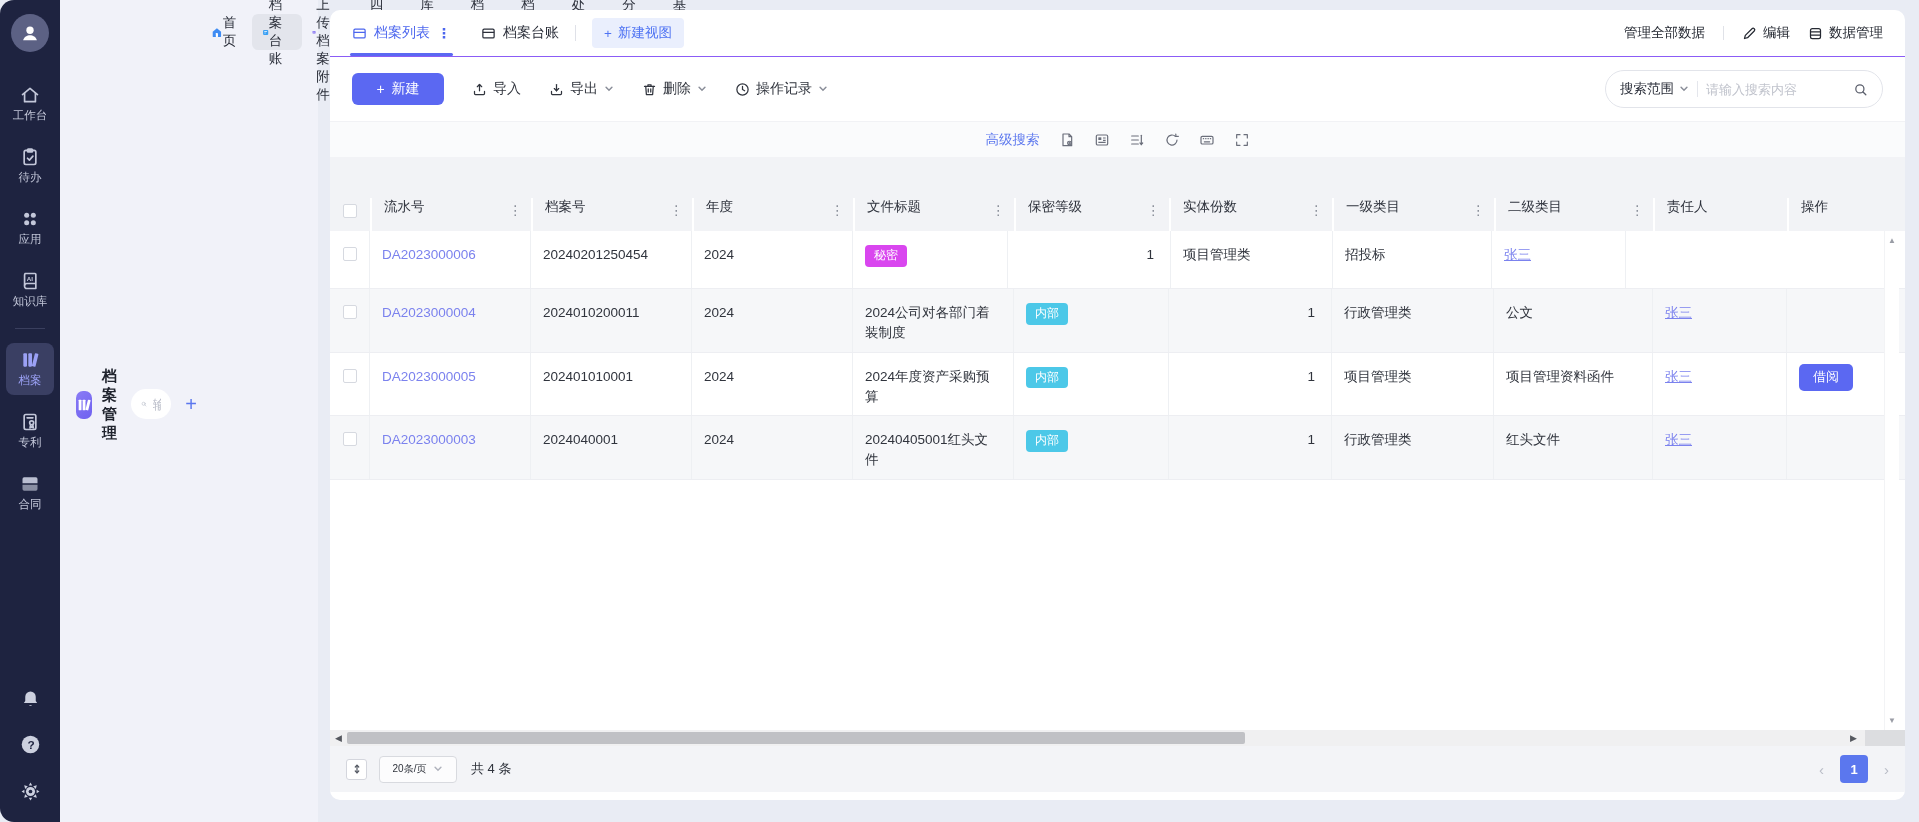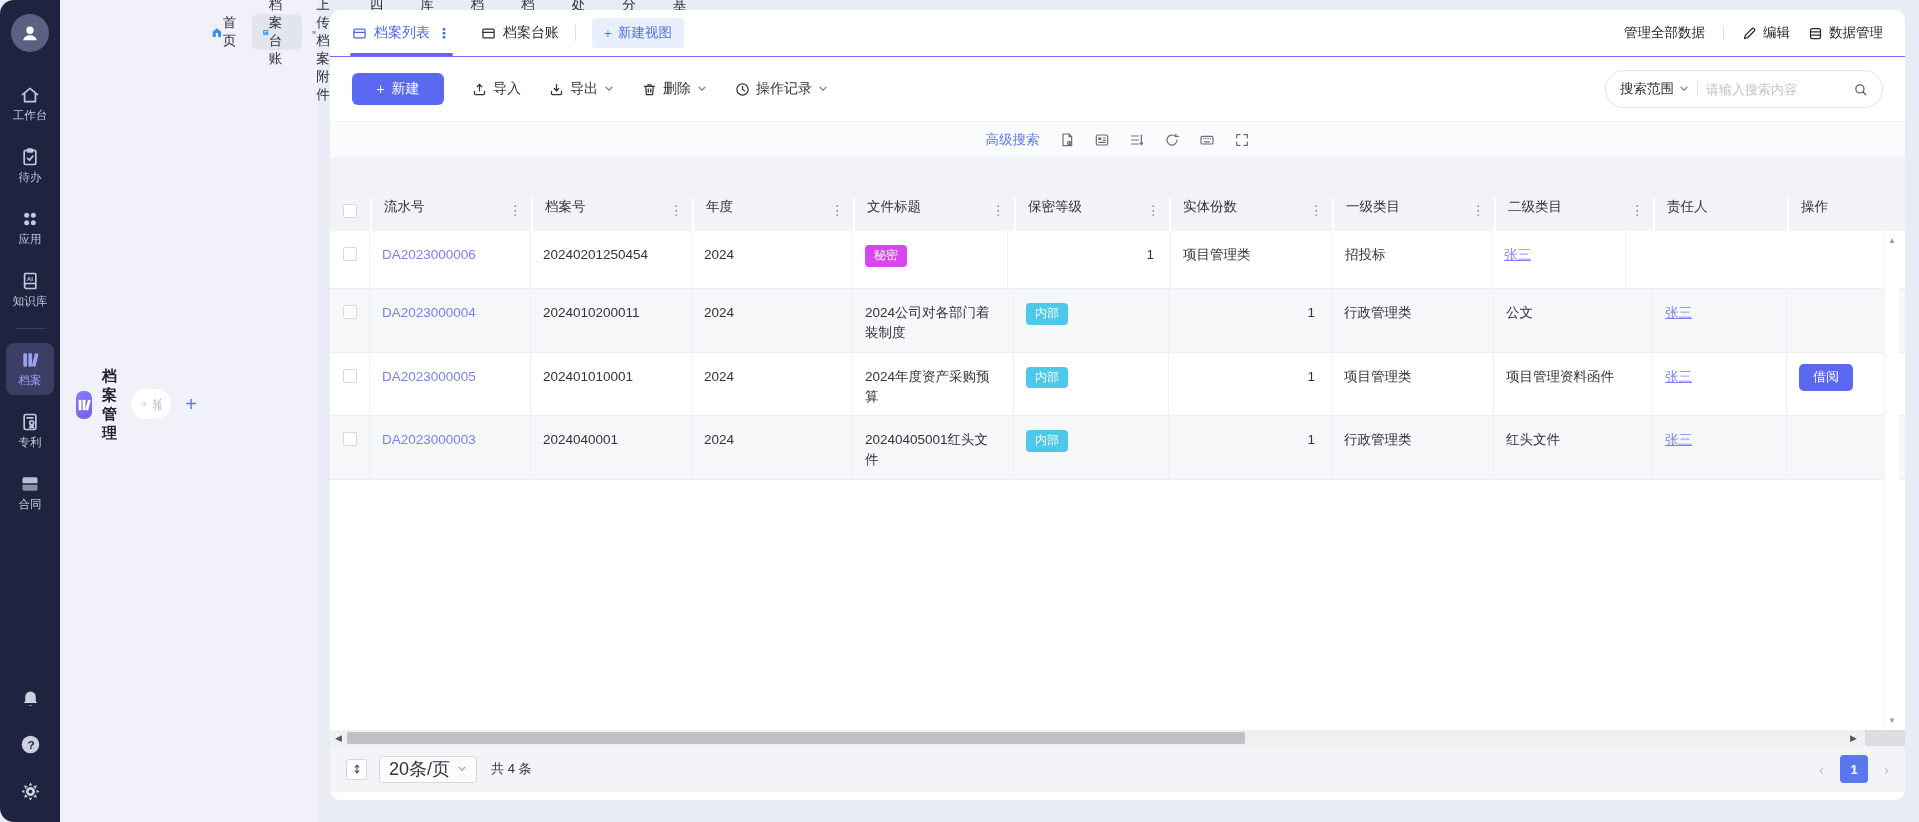--- a/index.html
+++ b/index.html
@@ -95,21 +95,21 @@
   .vs-down { position:absolute; bottom:5px; left:3px; font-size:8px; color:#9a9da6; }
   .hscroll { position:absolute; left:0; right:0; bottom:0; height:16px; background:#f0f0f1; }
   .hs-left { position:absolute; left:5px; top:3px; font-size:9px; color:#55585f; }
   .hs-right { position:absolute; right:48px; top:3px; font-size:9px; color:#55585f; }
   .hs-thumb { position:absolute; left:17px; top:2px; height:12px; width:57%; background:#c0c1c5; border-radius:2px; cursor:grab; }
   .hs-corner { position:absolute; right:0; top:0; width:40px; height:16px; background:#dcdde0; }
 
   
   .pag-row { height:46px; background:#f3f4f7; display:flex; align-items:center; padding:0 16px; flex-shrink:0; margin:0 0 8px; }
   .rowh-box { width:21px; height:21px; border:1px solid #d4d6dd; border-radius:3px; background:#fff; display:flex; align-items:center; justify-content:center; color:#555a64; cursor:pointer; }
-  .size-select { margin-left:12px; height:27px; min-width:78px; border:1px solid #d8dadf; border-radius:4px; background:#fcfcfd; display:flex; align-items:center; justify-content:center; gap:7px; font-size:18px; color:#30343d; padding:0 9px; cursor:pointer; }
+  .size-select { margin-left:12px; height:27px; min-width:78px; border:1px solid #d8dadf; border-radius:4px; background:#fcfcfd; display:flex; align-items:center; justify-content:center; gap:7px; font-size:10px; color:#30343d; padding:0 9px; cursor:pointer; }
   .size-select .chev { color:#b0b3bd; }
   .total { margin-left:14px; font-size:13px; color:#30343d; }
   .pag-right { margin-left:auto; display:flex; align-items:center; gap:16px; }
   .pg-chev { color:#b9bcc6; font-size:15px; cursor:pointer; }
   .pg-num { width:28px; height:28px; background:#5b77ee; color:#fff; border-radius:4px; font-size:13px; font-weight:bold; display:flex; align-items:center; justify-content:center; cursor:pointer; }
 </style>
 </head>
 <body>
 
 <div class="app">

